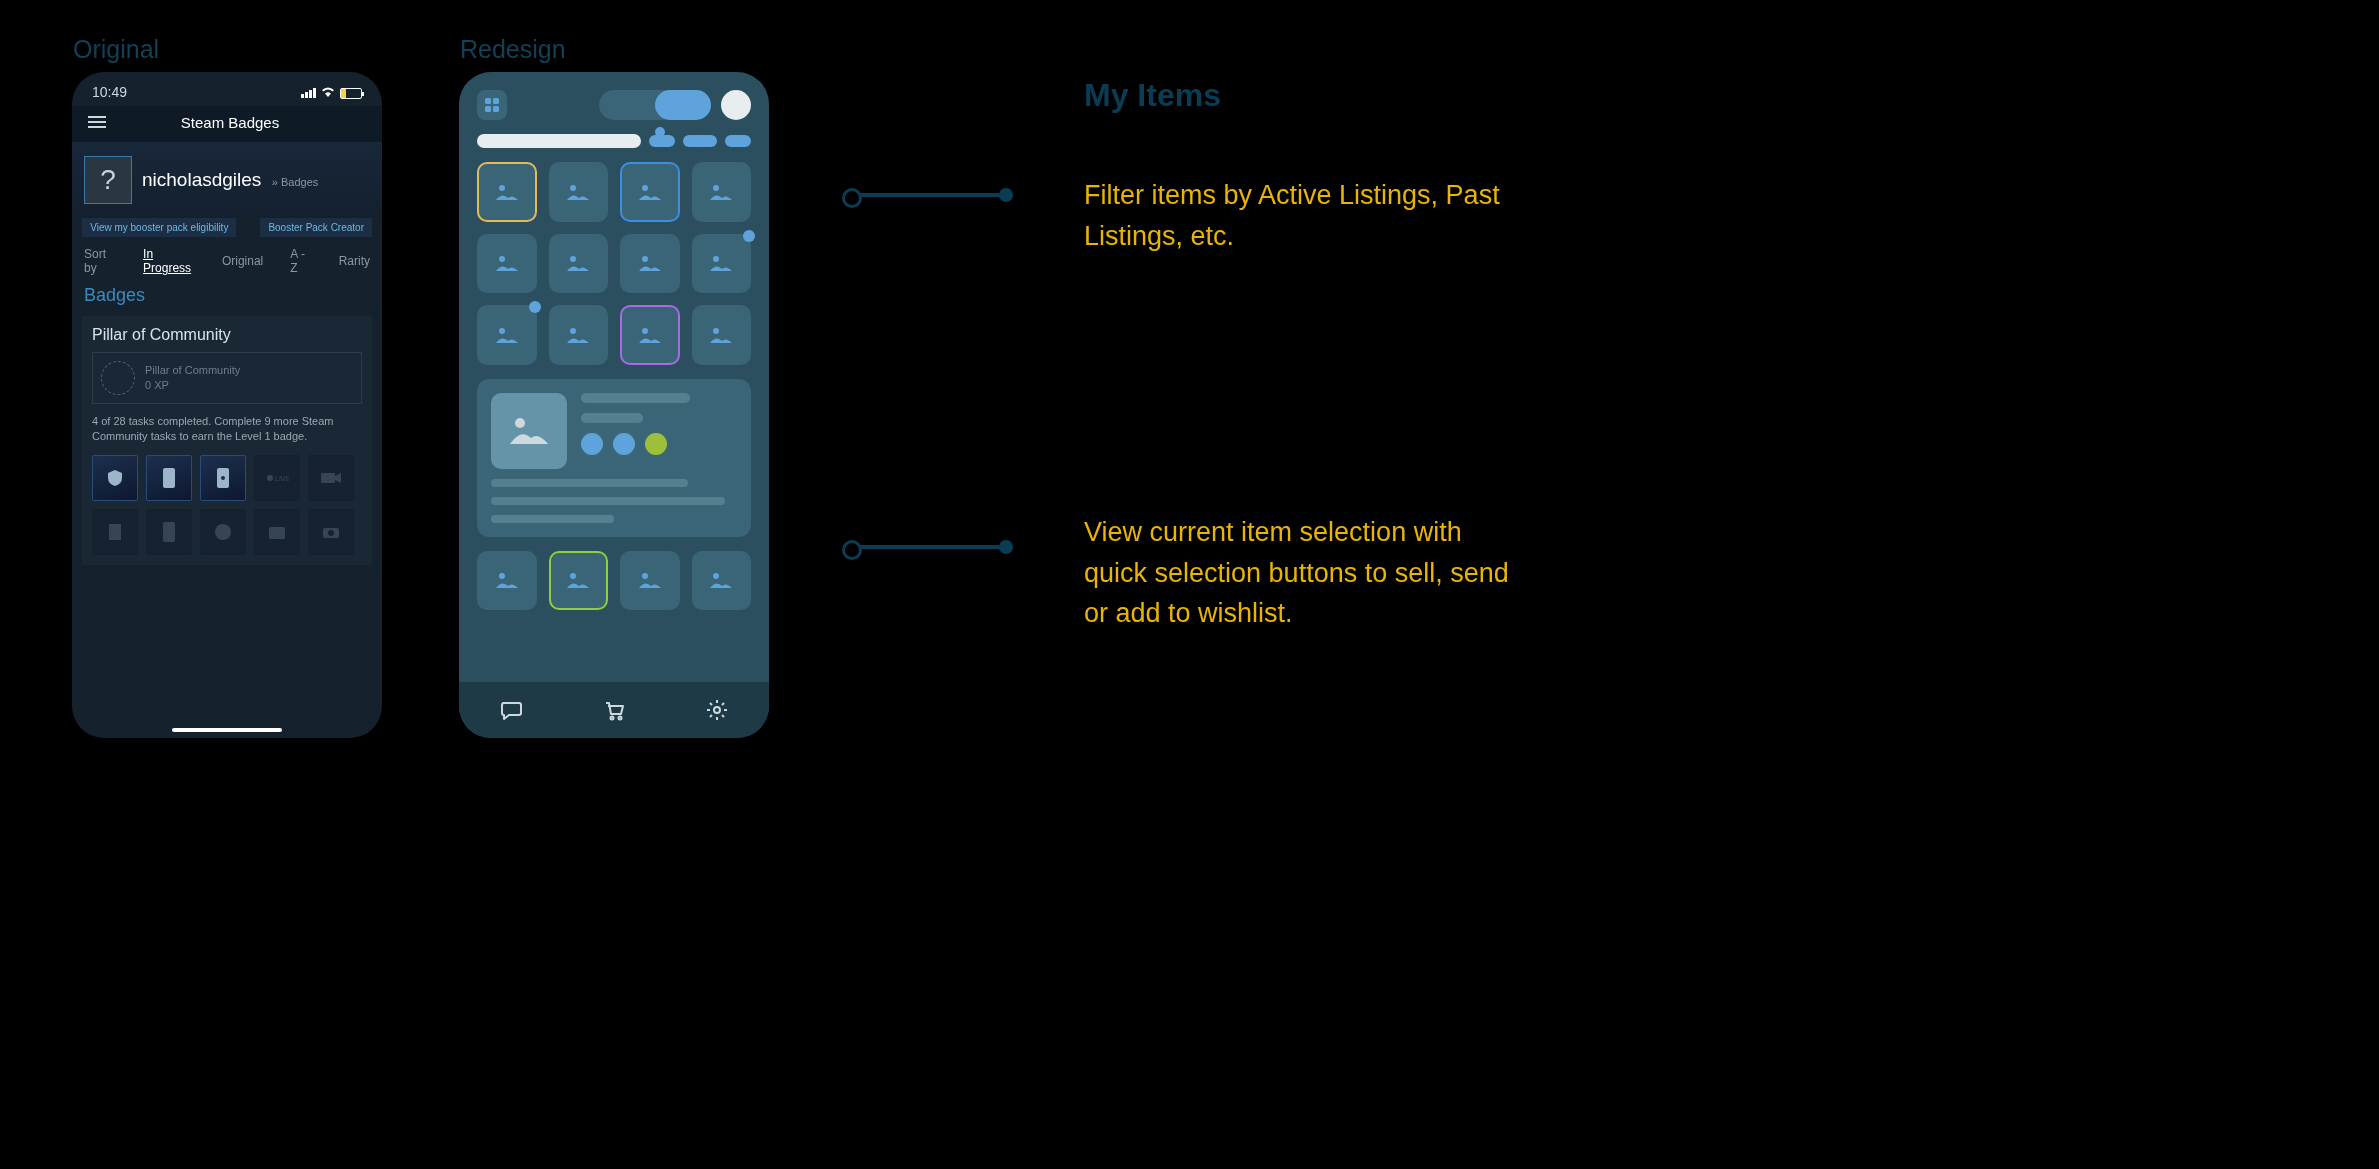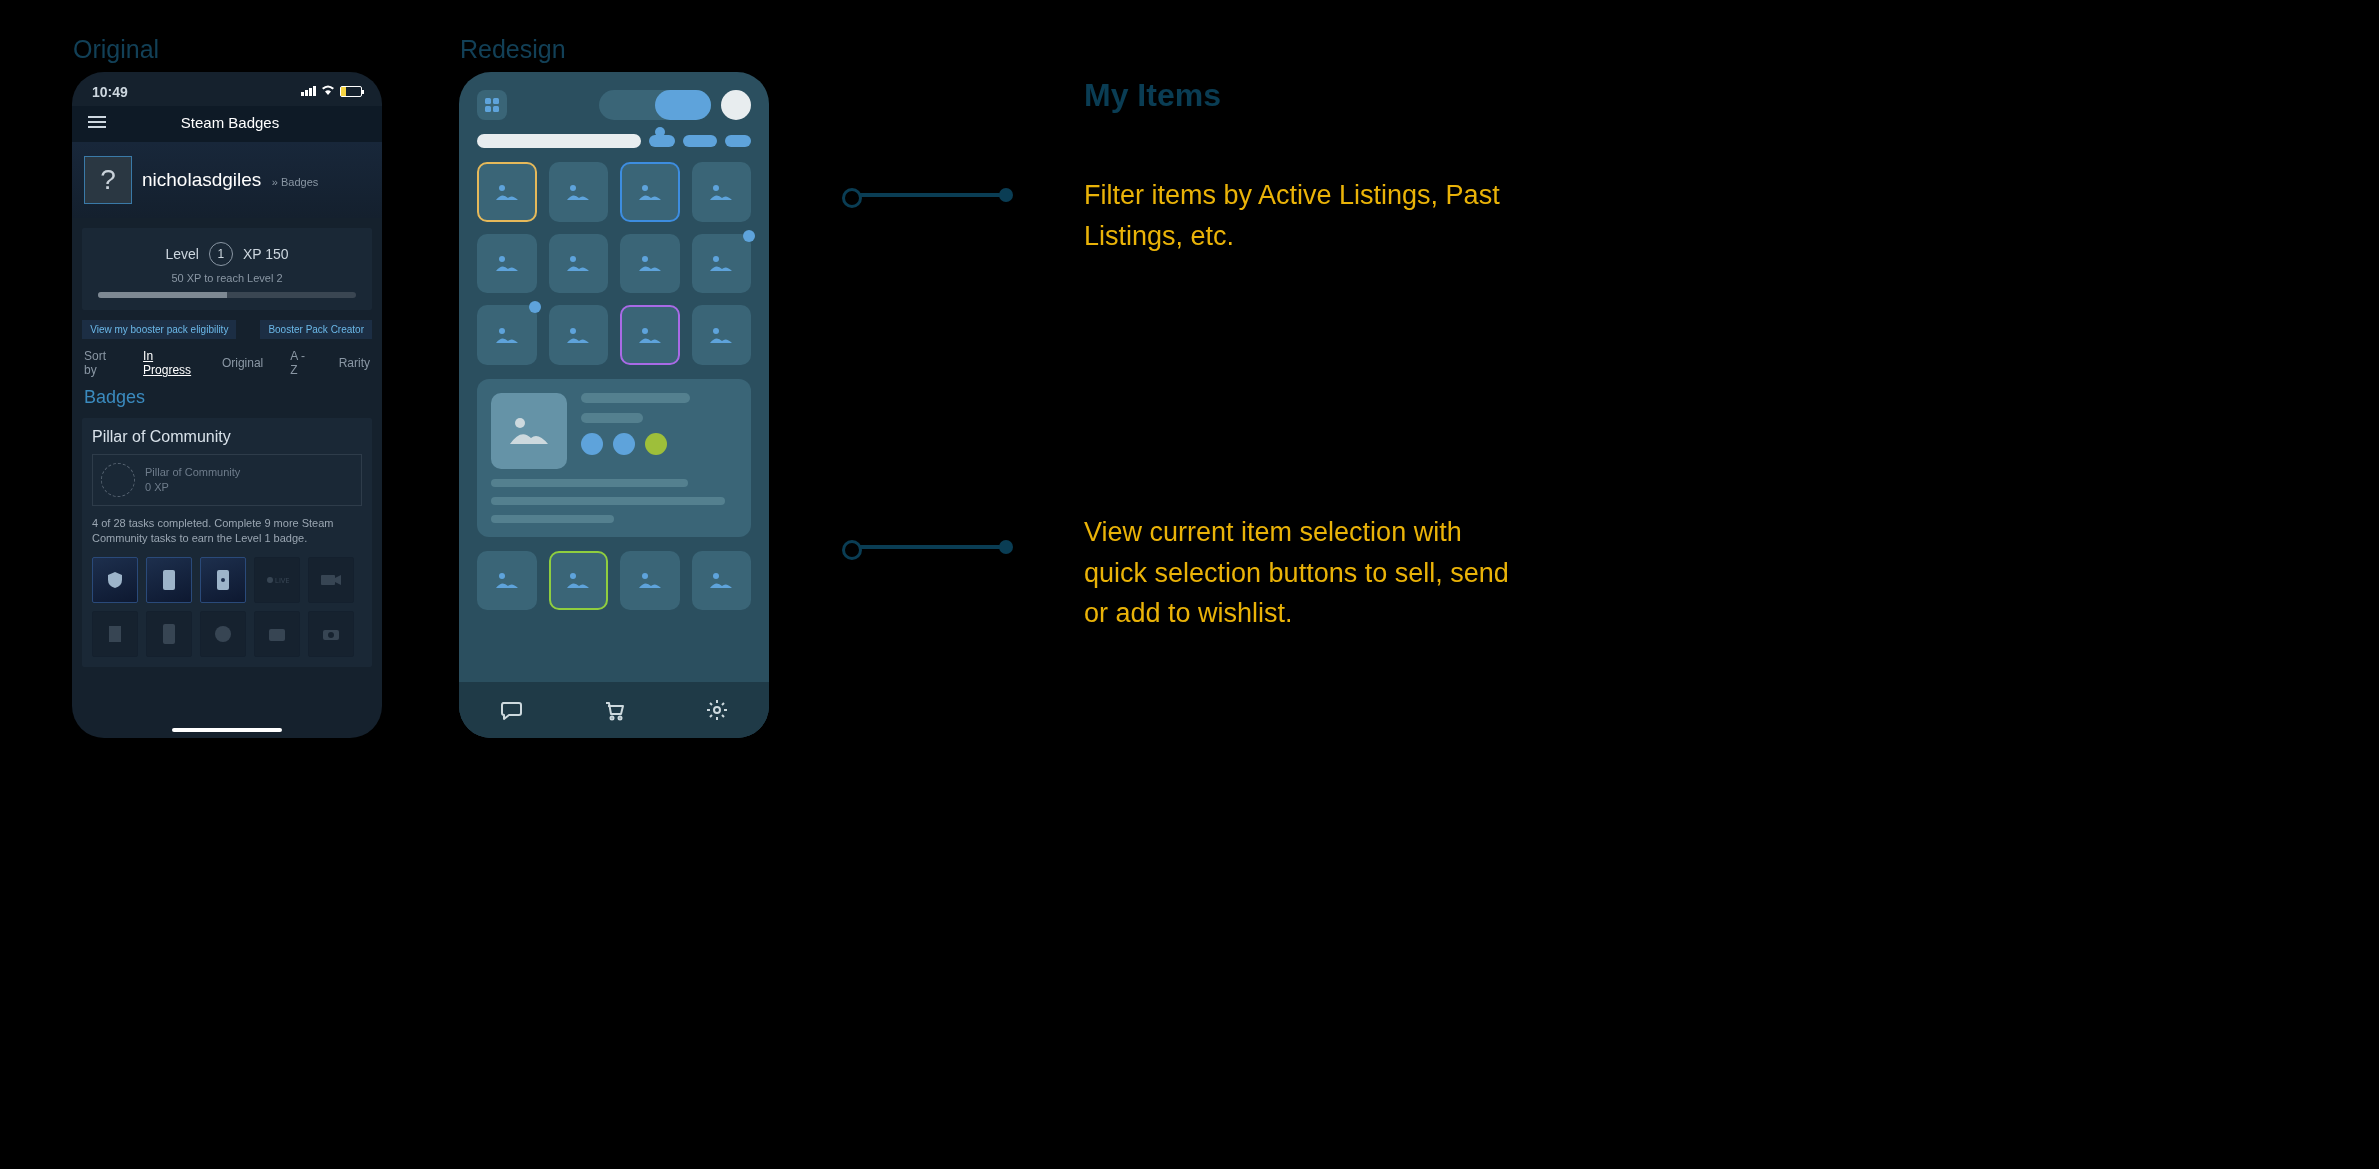--- a/index.html
+++ b/index.html
@@ -26,23 +26,23 @@
   .phone-original {
     position: absolute;
     left: 72px; top: 72px;
     width: 310px; height: 666px;
     background: #15212d;
     border-radius: 32px;
     overflow: hidden;
     color: #cdd7df;
   }
   .statusbar {
-    display: flex; justify-content: space-between; align-items: flex-start;
+    display: flex; justify-content: space-between; align-items: flex-end;
     padding: 12px 20px 6px;
-    font-size: 14px; font-weight: 700;
+    font-size: 14px; font-weight: 400;
   }
   .status-icons { display: flex; gap: 5px; align-items: center; }
   .signal { display:flex; align-items:flex-end; gap:1px; }
   .signal span { width:3px; background:#fff; }
   .signal span:nth-child(1){height:4px;} .signal span:nth-child(2){height:6px;}
   .signal span:nth-child(3){height:8px;} .signal span:nth-child(4){height:10px;}
   .wifi-ico { font-size:12px; }
   .batt { width:22px; height:11px; border:1px solid #fff; border-radius:2px; position:relative; }
   .batt::after { content:""; position:absolute; right:-3px; top:3px; width:2px; height:4px; background:#fff; }
   .batt-fill { width:25%; height:100%; background:#f5d342; }
@@ -229,31 +229,20 @@
   </div>
 
   <div class="user-header">
     <div class="avatar-q">?</div>
     <div>
       <span class="username">nicholasdgiles</span>
       <span class="crumb">» Badges</span>
     </div>
   </div>
 
-  <div class="level-card">
-    <div class="level-row">
-      <span>Level</span>
-      <span class="level-circle">1</span>
-      <span>XP 150</span>
-    </div>
-    <div class="sub-xp">50 XP to reach Level 2</div>
-    <div class="prog-bar">
-        <div class="prog-fill"></div>
-      </div>
-  </div>
 
   <div class="pill-row">
     <div class="pill-link">View my booster pack eligibility</div>
     <div class="pill-link">Booster Pack Creator</div>
   </div>
 
   <div class="sort-row">
     <span>Sort by</span>
     <span class="active">In Progress</span>
     <span>Original</span>

